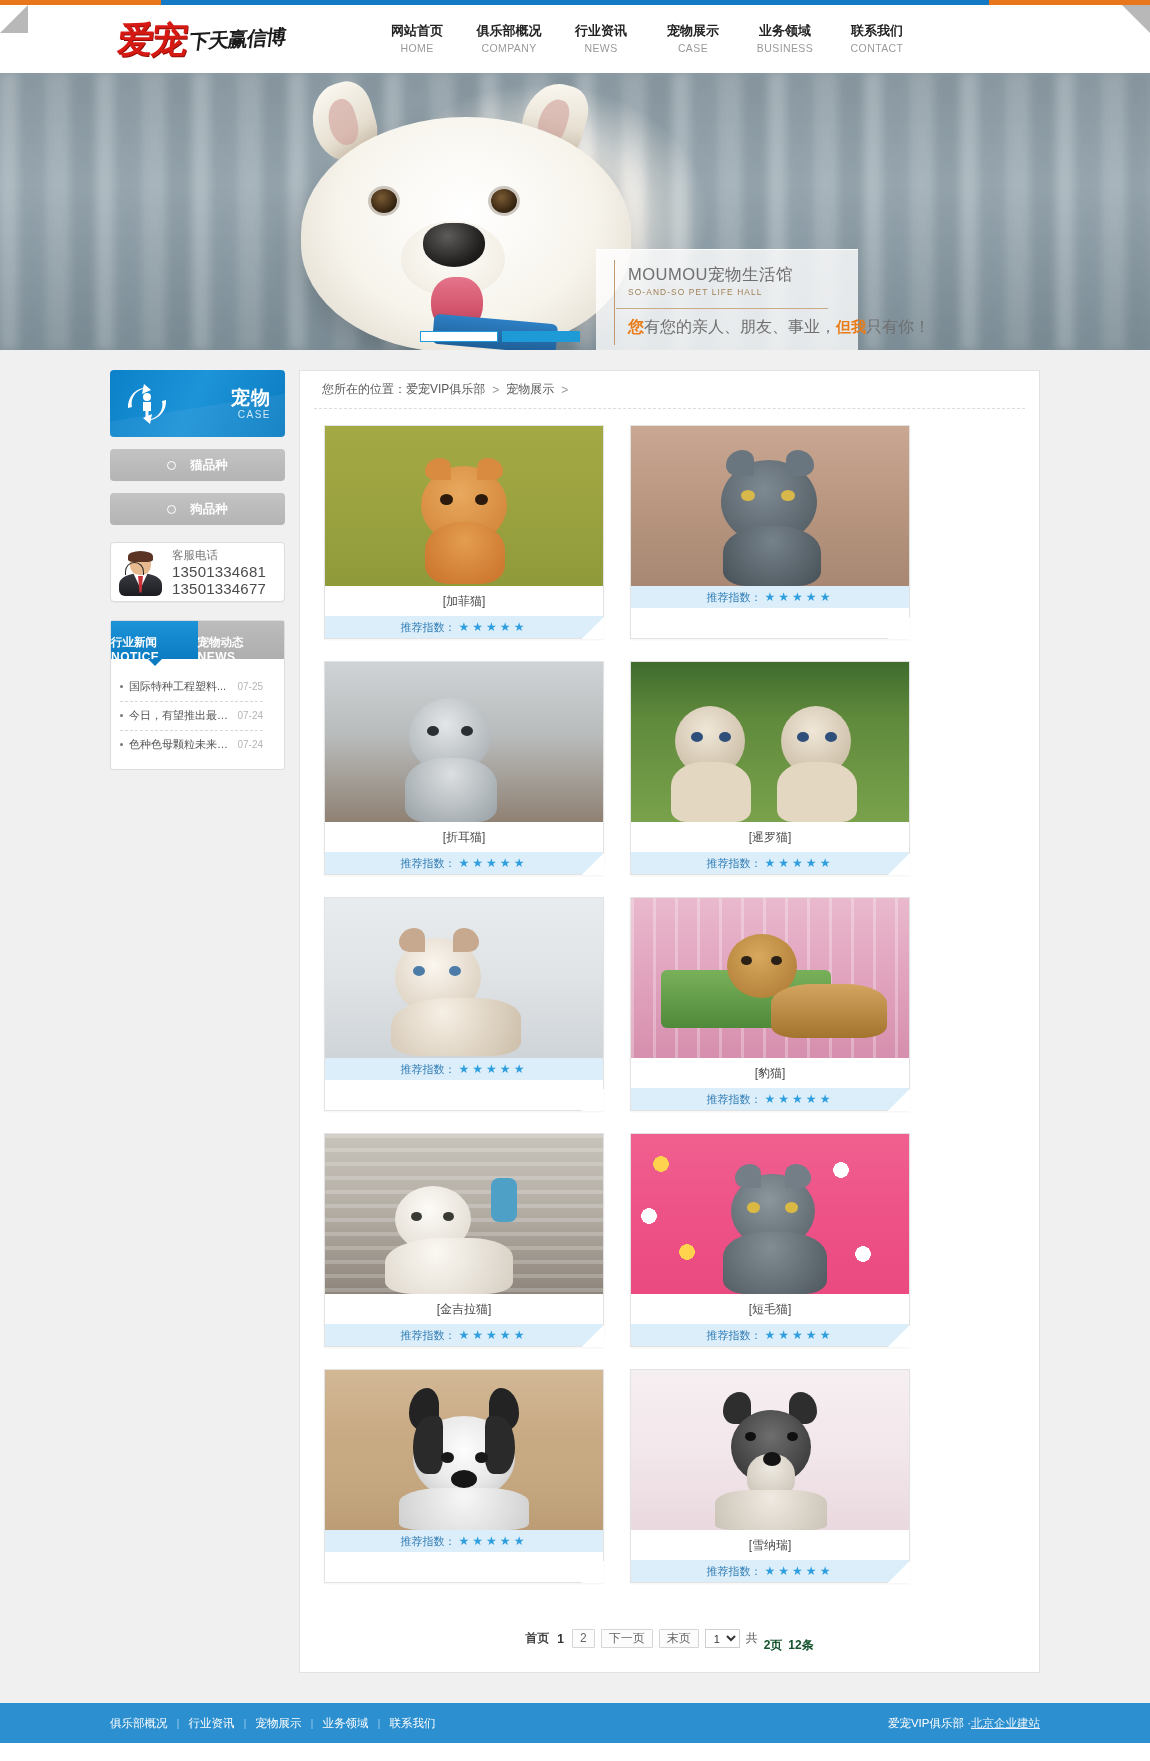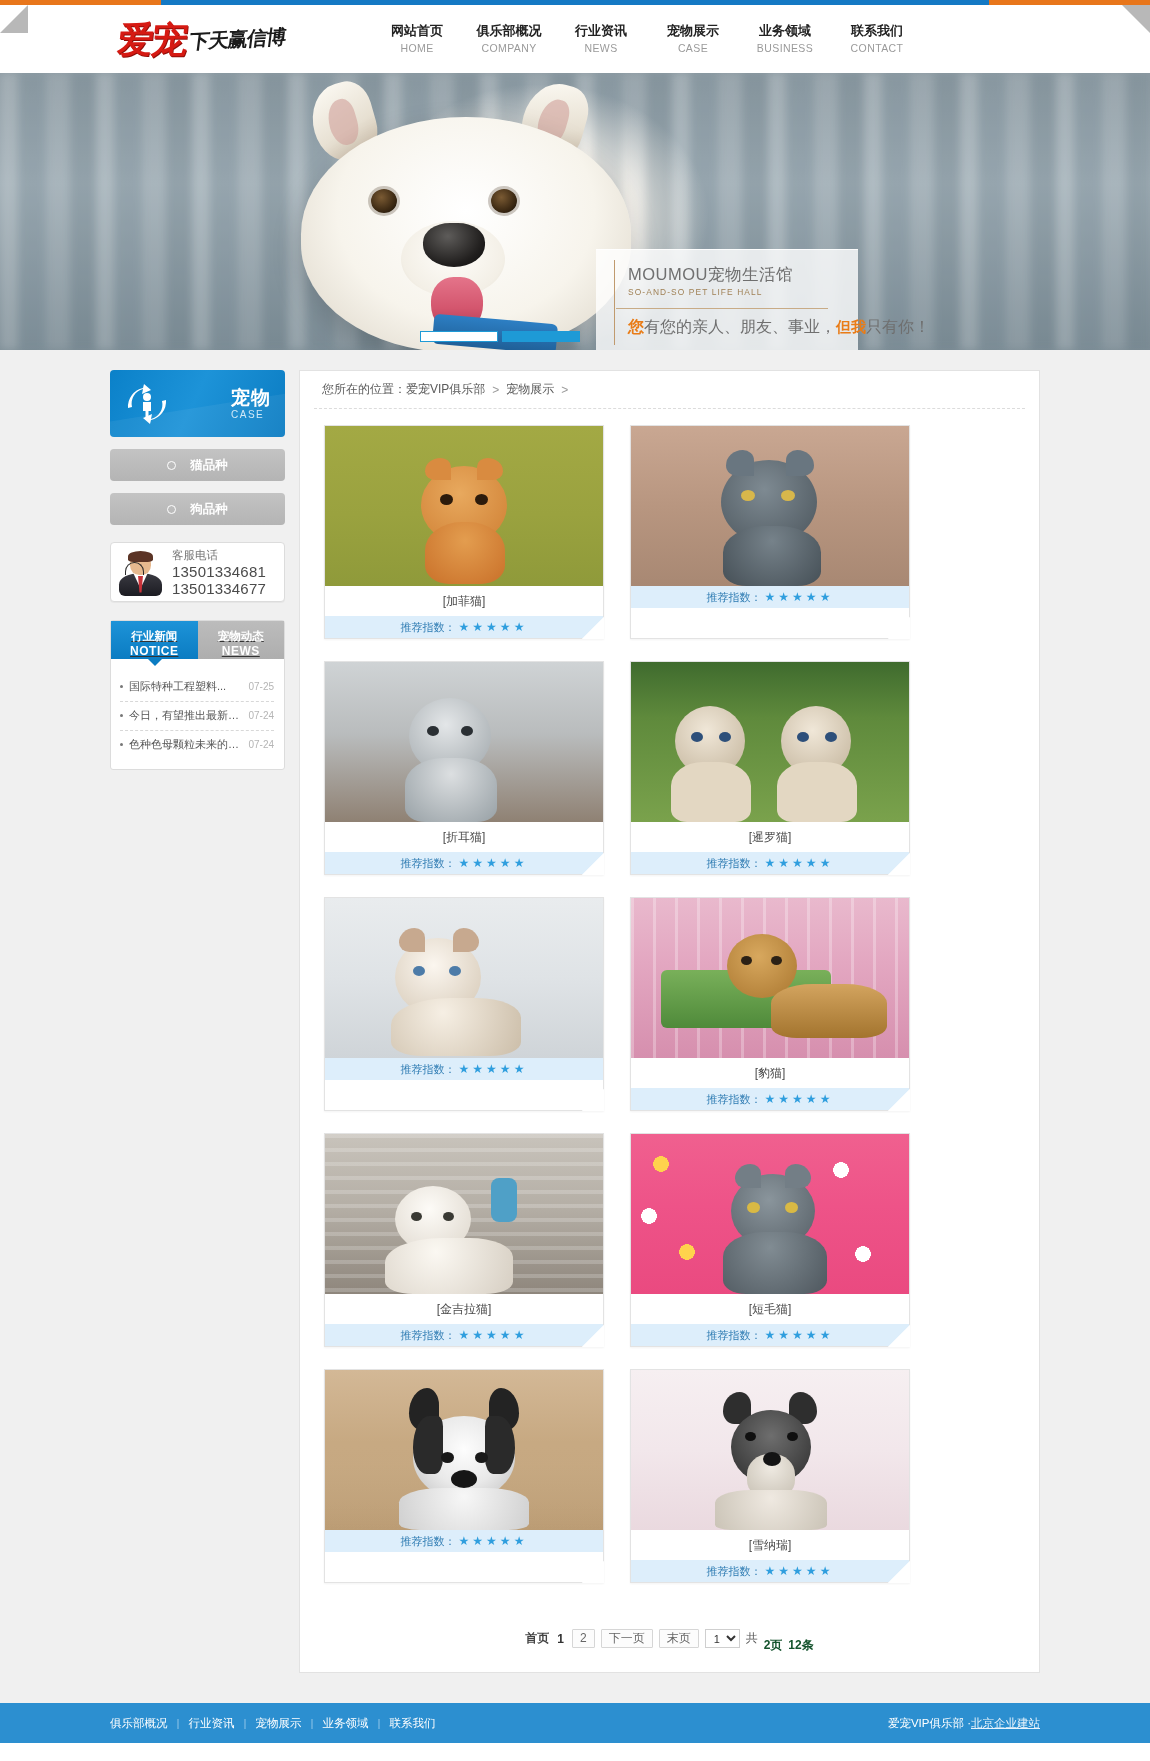--- a/index.html
+++ b/index.html
@@ -157,21 +157,21 @@
     display:flex; align-items:center; padding:0 14px;
   }
   .side-head::after{
     content:""; position:absolute; left:-20px; top:36px; width:240px; height:70px;
     background:rgba(255,255,255,.06); transform:rotate(-9deg);
   }
   .recycle {
     width:46px; height:46px; position:relative; flex:none;
   }
   .recycle svg { display:block; }
-  .side-head-txt { margin-left:auto; }
+  .side-head-txt { margin-left:auto; text-align:right; }
   .sh-cn { font-size:19px; color:#fff; font-weight:bold; line-height:22px; letter-spacing:1px; }
   .sh-en { font-size:10px; color:#cfe8f7; letter-spacing:1.5px; line-height:12px; }
 
   .side-cat {
     margin-top:12px; height:32px; border-radius:4px;
     background:linear-gradient(180deg,#c3c3c3 0%,#b4b4b4 100%);
     display:flex; align-items:center; justify-content:center; cursor:pointer;
     color:#fff; font-size:12.5px; font-weight:bold;
   }
   .cat-ring {
@@ -198,30 +198,30 @@
   .av-tie { position:absolute; left:21px; top:27px; width:5px; height:17px;
     background:#c9333a; clip-path:polygon(0 0,100% 0,70% 100%,30% 100%); }
   .av-mic { position:absolute; left:8px; top:13px; width:19px; height:13px;
     border:1.6px solid #2a2a2a; border-bottom:none; border-radius:10px 10px 0 0; }
   .svc-txt { margin-left:8px; }
   .svc-label { font-size:11.5px; color:#777; line-height:15px; }
   .svc-num { font-size:15px; color:#4b4b4b; line-height:17px; letter-spacing:.2px; }
 
   .newsbox { margin-top:18px; background:#fff; border:1px solid #dcdcdc; border-radius:3px; }
   .news-tabs { display:flex; height:38px; }
-  .ntab { flex:1; text-align:center; cursor:pointer; position:relative; padding-top:8px;text-decoration:underline; }
+  .ntab { flex:1; text-align:left; cursor:pointer; position:relative; padding-top:14px; }
   .ntab.on { background:linear-gradient(180deg,#1d93d8 0%,#0b7cc2 100%); }
   .ntab.off { background:linear-gradient(180deg,#bcbcbc 0%,#aeaeae 100%); }
   .ntab-cn { font-size:11.5px; font-weight:bold; color:#fff; line-height:15px; }
   .ntab-en { font-size:12px; font-weight:bold; color:#fff; line-height:15px; letter-spacing:.5px; }
   .ntab.on::after{
     content:""; position:absolute; left:50%; margin-left:-6px; bottom:-7px;
     border:7px solid transparent; border-top-color:#0b7cc2; border-bottom:none;
   }
-  .news-list { padding:14px 10px 10px 9px; }
+  .news-list { padding:14px 21px 10px 9px; }
   .news-li {
     display:flex; align-items:center; font-size:11px; color:#555;
     padding:6px 0 7px 0; border-bottom:1px dashed #d8d8d8; cursor:pointer;
   }
   .news-li:last-child { border-bottom:none; }
   .news-dot { width:3px; height:3px; background:#777; border-radius:50%; margin-right:6px; flex:none; }
   .news-t { flex:1; white-space:nowrap; overflow:hidden; text-overflow:ellipsis; }
   .news-d { color:#b5b5b5; font-size:10px; margin-left:5px; flex:none; }
 
   

